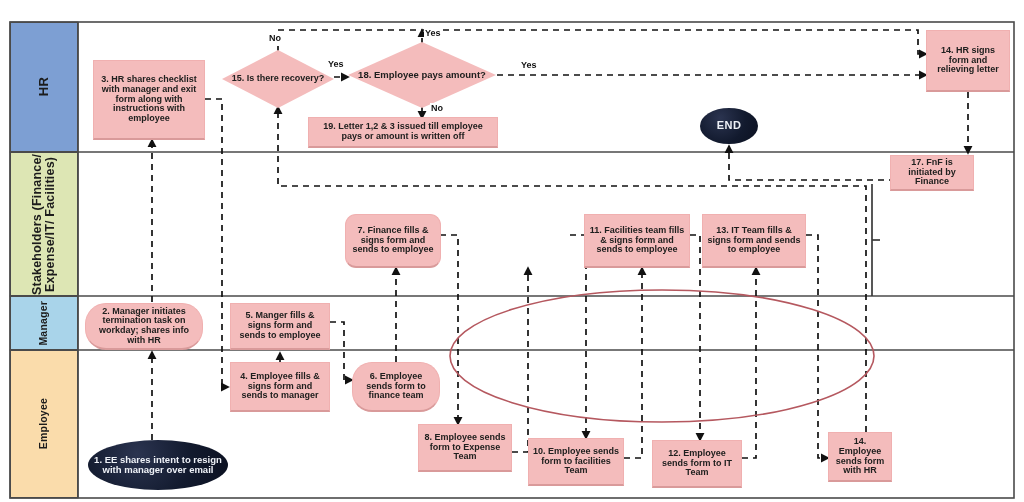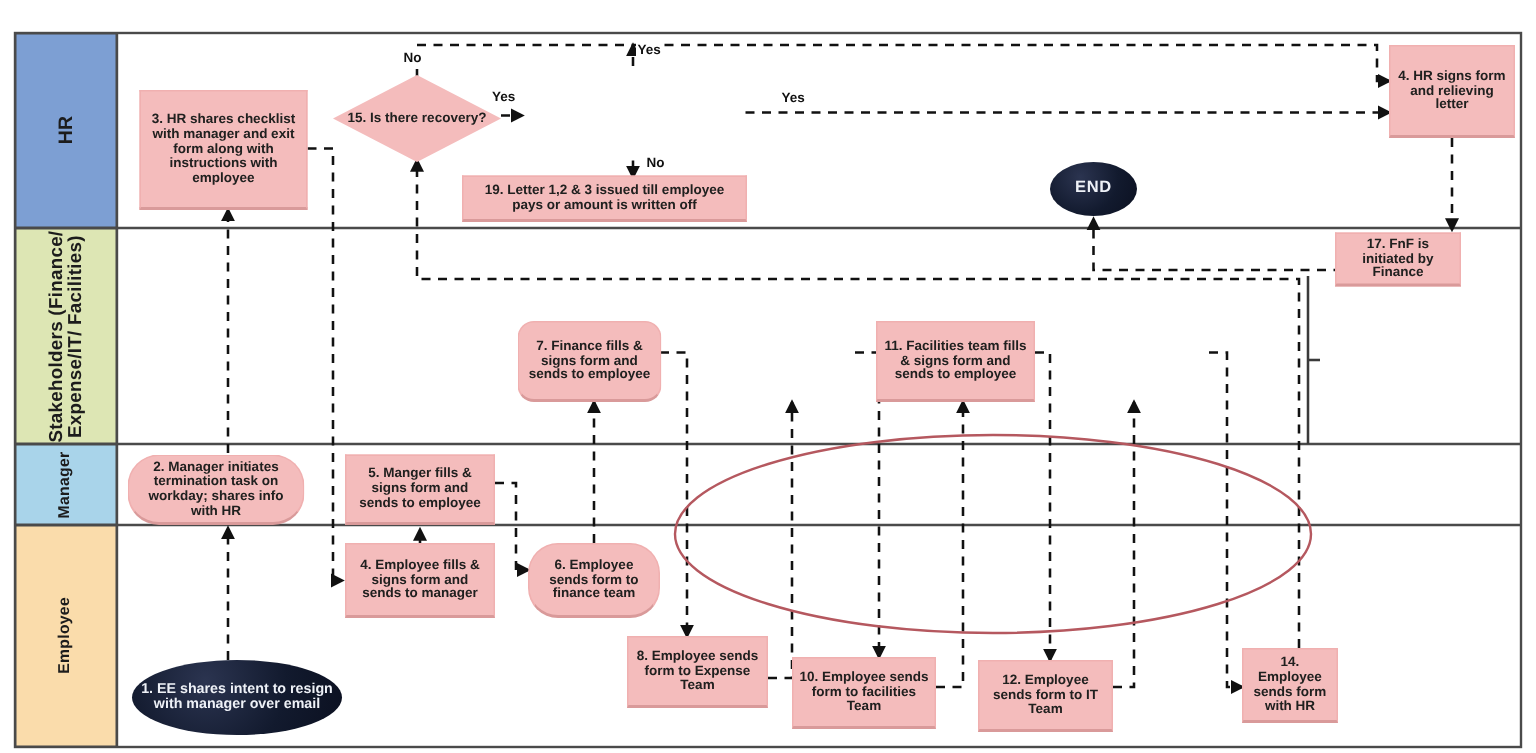--- a/index.html
+++ b/index.html
@@ -158,34 +158,36 @@
     <span>Manager</span>
   </div>
   <div class="lane-label" style="left:10px;top:350px;width:68px;height:148px;background:#fadcab;font-size:10.5px;">
     <span>Employee</span>
   </div>
 
   <div class="node" style="left:93px;top:60px;width:112px;height:80px;font-size:9px;">3. HR shares checklist with manager and exit form along with instructions with employee</div>
 
   <div class="diamond" style="left:222px;top:50px;width:112px;height:58px;font-size:9px;">15. Is there recovery?</div>
 
+  <div class="diamond" style="left:348px;top:42px;width:148px;height:66px;font-size:9.5px;">18. Employee pays amount?</div>
 
   <div class="node" style="left:308px;top:117px;width:190px;height:31px;font-size:9px;">19. Letter 1,2 &amp; 3 issued till employee pays or amount is written off</div>
 
   <div class="terminator end" style="left:700px;top:108px;width:58px;height:36px;">END</div>
 
-  <div class="node" style="left:926px;top:30px;width:84px;height:62px;font-size:9px;">4. HR signs form and relieving letter</div>
+  <div class="node" style="left:926px;top:30px;width:84px;height:62px;font-size:9px;">14. HR signs form and relieving letter</div>
 
   <div class="node" style="left:890px;top:155px;width:84px;height:36px;font-size:9px;">17. FnF is initiated by Finance</div>
 
   <div class="node" style="left:345px;top:214px;width:96px;height:54px;font-size:9px;border-radius:11px;">7. Finance fills &amp; signs form and sends to employee</div>
 
 
   <div class="node" style="left:584px;top:214px;width:106px;height:54px;font-size:9px;">11. Facilities team fills &amp; signs form and sends to employee</div>
 
+  <div class="node" style="left:702px;top:214px;width:104px;height:54px;font-size:9px;">13. IT Team fills &amp; signs form and sends to employee</div>
 
   <div class="node" style="left:85px;top:303px;width:118px;height:47px;font-size:9px;border-radius:21px;">2. Manager initiates termination task on workday; shares info with HR</div>
 
   <div class="node" style="left:230px;top:303px;width:100px;height:47px;font-size:9px;">5. Manger fills &amp; signs form and sends to employee</div>
 
   <div class="node" style="left:230px;top:362px;width:100px;height:50px;font-size:9px;">4. Employee fills &amp; signs form and sends to manager</div>
 
   <div class="node" style="left:352px;top:362px;width:88px;height:50px;font-size:9px;border-radius:20px;">6. Employee sends form to finance team</div>
 
   <div class="node" style="left:418px;top:424px;width:94px;height:48px;font-size:9px;">8. Employee sends form to Expense Team</div>

